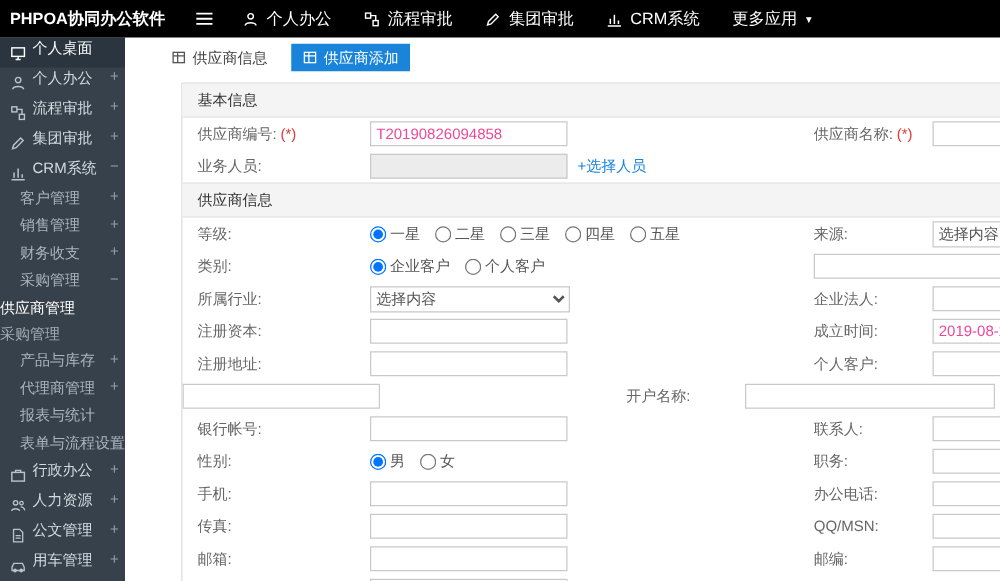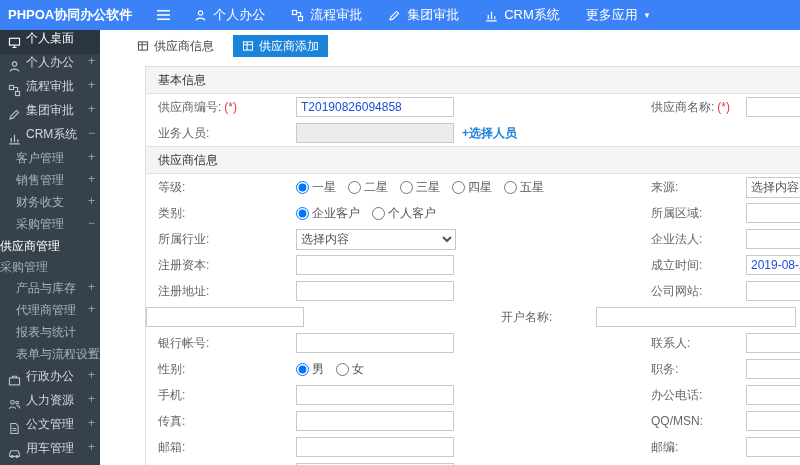--- a/index.html
+++ b/index.html
@@ -5,21 +5,21 @@
   html,body{margin:0;padding:0;}
   body{
     width:800px;height:465px;overflow:hidden;position:relative;
     font-family:"Liberation Sans","DejaVu Sans",sans-serif;font-size:12px;
     background:#fff;color:#333;
   }
   .icon{display:inline-flex;align-items:center;justify-content:center;}
   .icon svg{display:block;}
 
   
-  .topbar{position:absolute;top:0;left:0;width:800px;height:30px;background:#3b82f6;color:#fff;display:flex;align-items:center;z-index:5;}
+  .topbar{position:absolute;top:0;left:0;width:800px;height:30px;background:#000000;color:#fff;display:flex;align-items:center;z-index:5;}
   .logo{padding:0 8px;font-size:13px;font-weight:bold;white-space:nowrap;}
   .hamburger{margin-left:16px;color:#fff;cursor:pointer;}
   .topnav{display:flex;height:100%;margin-left:10px;}
   .nav-item{display:flex;align-items:center;gap:6px;padding:0 13px;height:100%;color:#fff;font-size:13px;cursor:pointer;white-space:nowrap;}
   .caret{font-size:9px;margin-left:1px;}
 
   
   .sidebar{position:absolute;top:30px;left:0;width:100px;height:435px;background:#37414b;overflow:hidden;}
   .side-item{position:relative;display:flex;cursor:pointer;white-space:nowrap;}
   .side-item .lbl{overflow:hidden;}
@@ -44,26 +44,26 @@
   .section-header{height:26px;line-height:26px;background:#f4f4f4;border-top:1px solid #e3e3e3;border-bottom:1px solid #e3e3e3;padding-left:12px;color:#333;}
   .panel > .section-header:first-child{border-top:none;}
   .form-row{display:flex;align-items:center;height:26px;}
   .fl{box-sizing:border-box;color:#666;white-space:nowrap;}
   .fl1{width:150px;padding-left:12px;}
   .fl2{width:95px;}
   .fc{display:flex;align-items:center;}
   .fc1{width:355px;}
   .fc2{width:230px;}
   .req{color:#e03a3a;margin-left:3px;}
-  .txt{width:158px;height:20px;border:1px solid #c9c9c9;padding:0 4px;box-sizing:border-box;color:#1d4ed8;font-size:12px;font-family:inherit;background:#fff;}
+  .txt{width:158px;height:20px;border:1px solid #c9c9c9;padding:0 4px;box-sizing:border-box;color:#ec4899;font-size:12px;font-family:inherit;background:#fff;}
   .fc2 .txt{width:200px;}
   .txt.disabled{background:#ececec;}
   .sel{width:160px;height:21px;border:1px solid #c9c9c9;background:#fff;color:#555;font-size:12px;font-family:inherit;}
   .fc2 .sel{width:200px;}
-  .link{color:#1a83da;margin-left:8px;text-decoration:none;cursor:pointer;font-weight:bold;}
+  .link{color:#1a83da;margin-left:8px;text-decoration:none;cursor:pointer;}
   .radios{display:inline-flex;align-items:flex-start;}
   .radios label{display:inline-flex;align-items:center;gap:3px;margin-right:12px;color:#555;cursor:pointer;}
   input[type="radio"]{width:13px;height:13px;margin:0;}
 </style>
 </head>
 <body>
 
 <div class="topbar">
   <div class="logo">PHPOA协同办公软件</div>
   <span class="icon hamburger">
@@ -357,21 +357,20 @@
             <label class="radio-opt">
               <input type="radio" name="category" checked="" style="">
               <span>企业客户</span>
             </label>
             <label class="radio-opt">
               <input type="radio" name="category" style="">
               <span>个人客户</span>
             </label>
           </span>
         </div>
-        <div class="fl fl2"><span>所属区域:</span></div>
         <div class="fc fc2">
           <input class="txt" type="text" value="" style="">
         </div>
       </div>
       <div class="form-row">
         <div class="fl fl1"><span>所属行业:</span></div>
         <div class="fc fc1">
           <select class="sel"><option>选择内容</option></select>
         </div>
         <div class="fl fl2"><span>企业法人:</span></div>
@@ -387,21 +386,21 @@
         <div class="fl fl2"><span>成立时间:</span></div>
         <div class="fc fc2">
           <input class="txt" type="text" value="2019-08-26" style="">
         </div>
       </div>
       <div class="form-row">
         <div class="fl fl1"><span>注册地址:</span></div>
         <div class="fc fc1">
           <input class="txt" type="text" value="" style="">
         </div>
-        <div class="fl fl2"><span>公司网站:</span></div>
+        <div class="fl fl2"><span>个人客户:</span></div>
         <div class="fc fc2">
           <input class="txt" type="text" value="" style="">
         </div>
       </div>
       <div class="form-row">
         <div class="fc fc1">
           <input class="txt" type="text" value="" style="">
         </div>
         <div class="fl fl2"><span>开户名称:</span></div>
         <div class="fc fc2">

